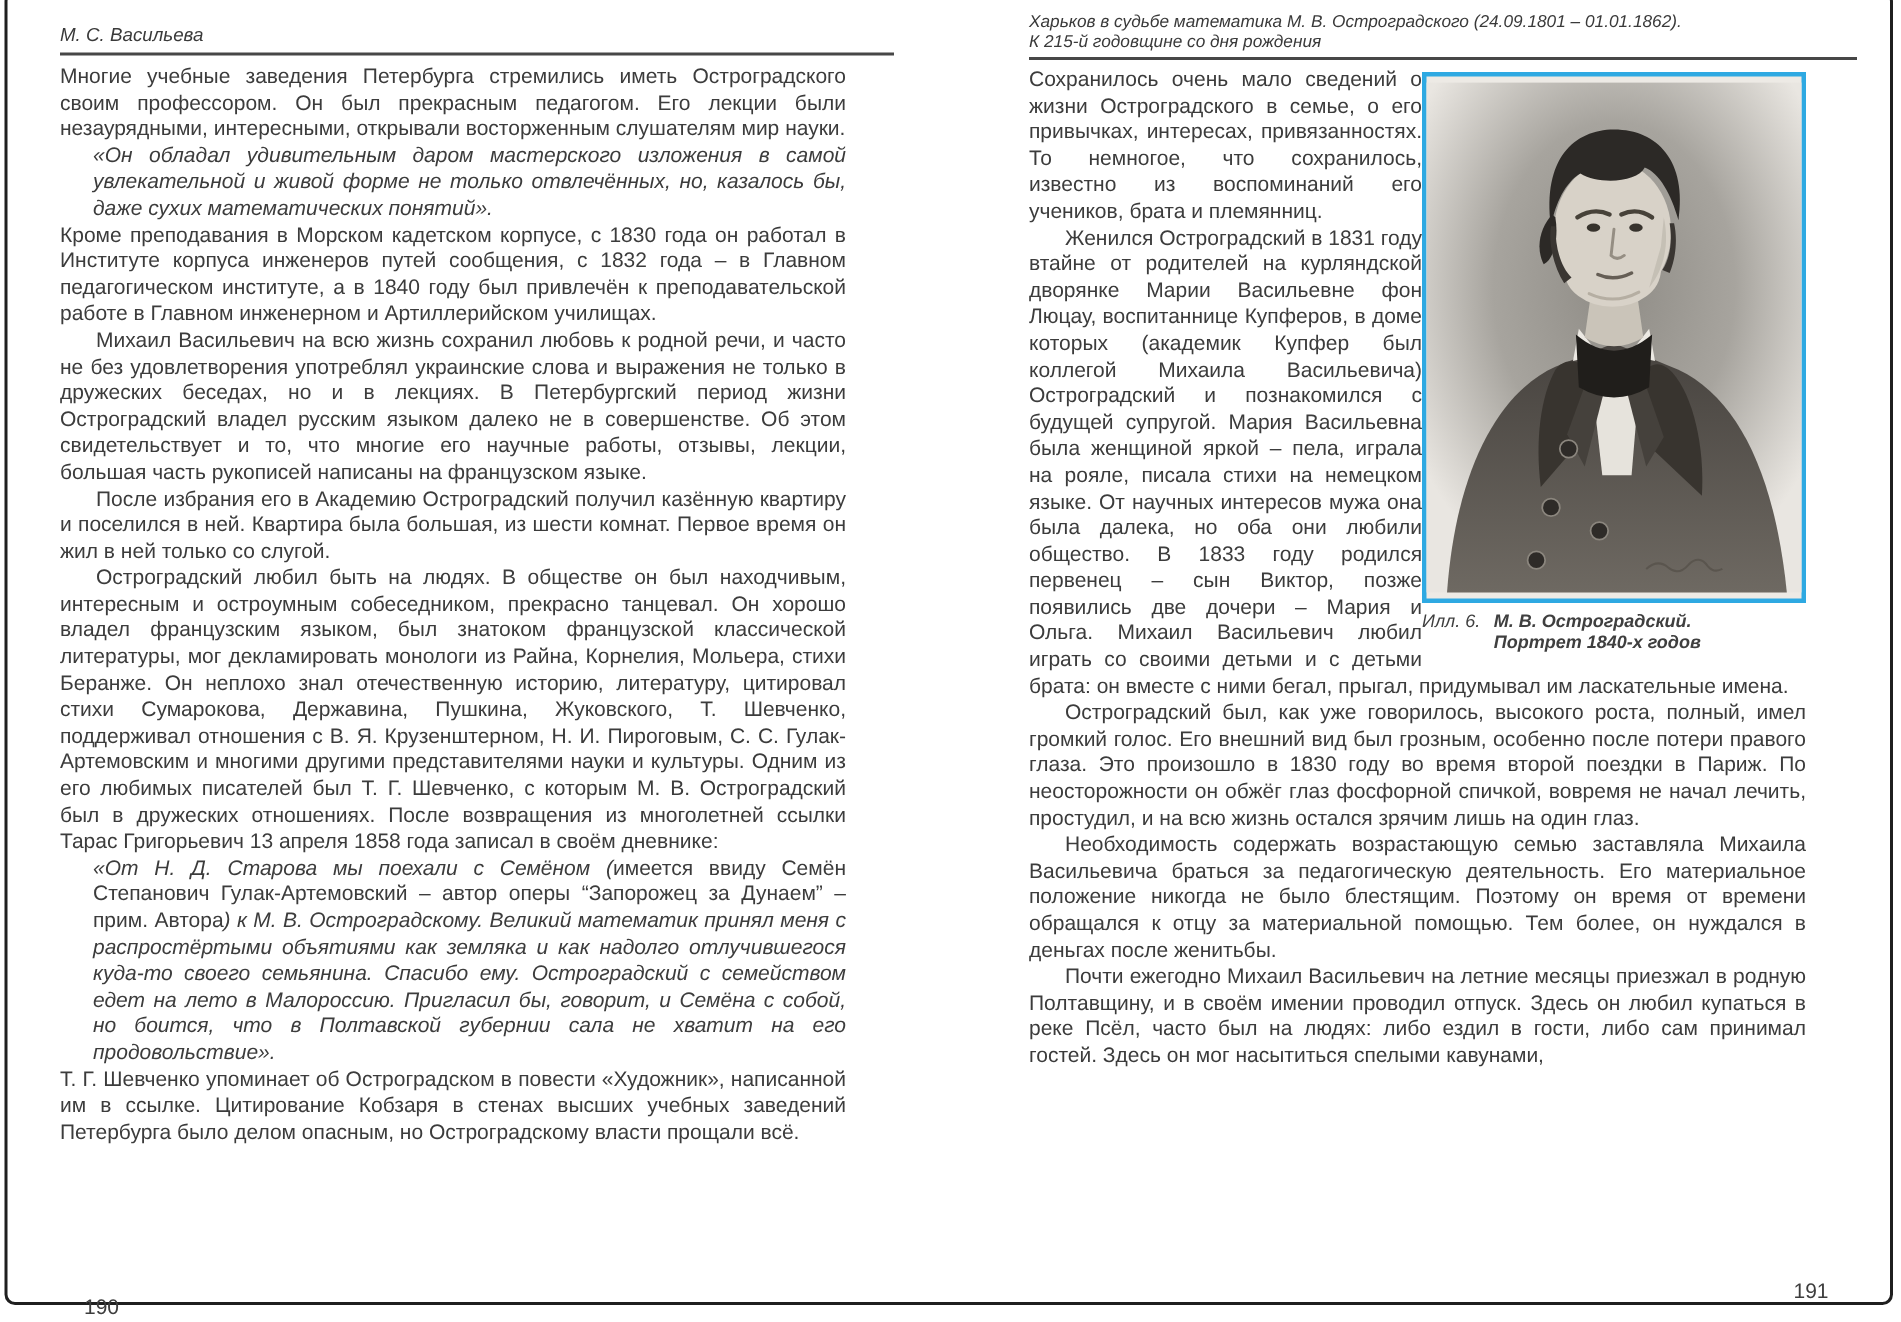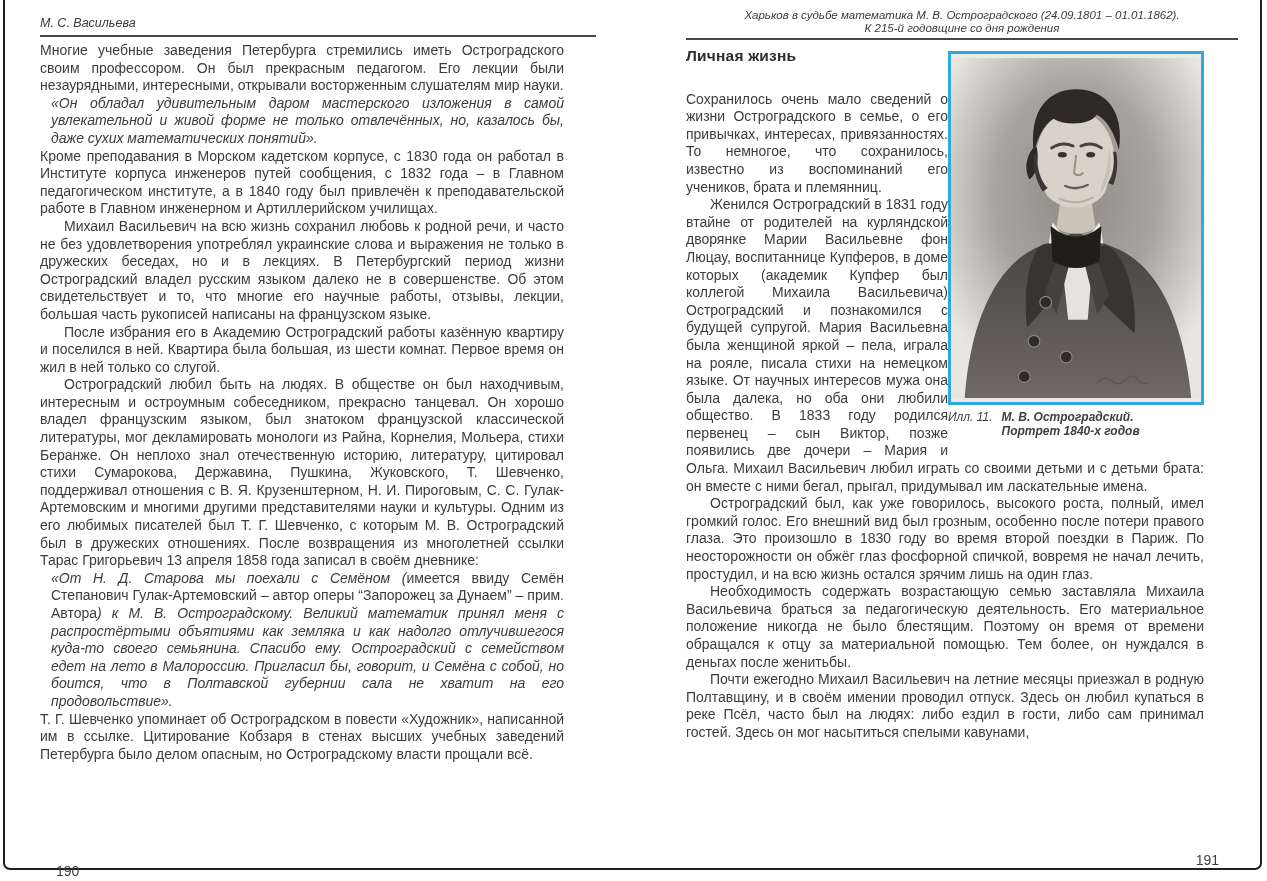--- a/index.html
+++ b/index.html
@@ -17,32 +17,32 @@
   .page-left{left:40px;top:16px;width:556px;}
   .page-right{left:686px;top:9px;width:552px;}
   .running-header{
     border-bottom:2px solid #474747;
     font-style:italic;color:#3a3a3a;
   }
   .running-header.left{
     font-size:12.5px;padding-bottom:4px;height:15px;
   }
   .running-header.right{
-    font-size:11.5px;line-height:13px;text-align:center;padding-bottom:3px;
+    font-size:11.5px;line-height:13px;text-align:left;padding-bottom:3px;
   }
   .page-body{
     font-size:14px;line-height:17.6px;text-align:justify;
     color:#3c3c3c;hyphens:auto;-webkit-hyphens:auto;
   }
   .page-left .page-body{width:524px;margin-top:5px;}
   .page-right .page-body{width:518px;margin-top:4px;}
   .page-body p{margin:0;}
   p.indent{text-indent:24px;}
   p.quote{
-    font-style:italic;margin-left:11px;
+    font-style:italic;margin-left:22px;
   }
   p.quote .upright{font-style:normal;}
   .section-title{
     font-size:15.5px;font-weight:bold;color:#2d2d2d;
     margin:7px 0 26px 0;letter-spacing:.2px;text-align:left;
   }
   .portrait-figure{
     float:right;width:256px;margin:4px 0 8px 10px;
   }
   .portrait-img{
@@ -67,21 +67,21 @@
 
 <div class="page page-left">
   <div class="running-header left">
     <span>М. С. Васильева</span>
   </div>
   <div class="page-body">
     <p>Многие учебные заведения Петербурга стремились иметь Остроградского своим профессором. Он был прекрасным педагогом. Его лекции были незаурядными, интересными, открывали восторженным слушателям мир науки.</p>
     <p class="quote">«Он обладал удивительным даром мастерского изложения в самой увлекательной и живой форме не только отвлечённых, но, казалось бы, даже сухих математических понятий».</p>
     <p>Кроме преподавания в Морском кадетском корпусе, с 1830 года он работал в Институте корпуса инженеров путей сообщения, с 1832 года – в Главном педагогическом институте, а в 1840 году был привлечён к преподавательской работе в Главном инженерном и Артиллерийском училищах.</p>
     <p class="indent">Михаил Васильевич на всю жизнь сохранил любовь к родной речи, и часто не без удовлетворения употреблял украинские слова и выражения не только в дружеских беседах, но и в лекциях. В Петербургский период жизни Остроградский владел русским языком далеко не в совершенстве. Об этом свидетельствует и то, что многие его научные работы, отзывы, лекции, большая часть рукописей написаны на французском языке.</p>
-    <p class="indent">После избрания его в Академию Остроградский работы казённую квартиру и поселился в ней. Квартира была большая, из шести комнат. Первое время он жил в ней только со слугой.</p>
+    <p class="indent">После избрания его в Академию Остроградский получил казённую квартиру и поселился в ней. Квартира была большая, из шести комнат. Первое время он жил в ней только со слугой.</p>
     <p class="indent">Остроградский любил быть на людях. В обществе он был находчивым, интересным и остроумным собеседником, прекрасно танцевал. Он хорошо владел французским языком, был знатоком французской классической литературы, мог декламировать монологи из Райна, Корнелия, Мольера, стихи Беранже. Он неплохо знал отечественную историю, литературу, цитировал стихи Сумарокова, Державина, Пушкина, Жуковского, Т. Шевченко, поддерживал отношения с В. Я. Крузенштерном, Н. И. Пироговым, С. С. Гулак-Артемовским и многими другими представителями науки и культуры. Одним из его любимых писателей был Т. Г. Шевченко, с которым М. В. Остроградский был в дружеских отношениях. После возвращения из многолетней ссылки Тарас Григорьевич 13 апреля 1858 года записал в своём дневнике:</p>
     <p class="quote"><span>«От Н. Д. Старова мы поехали с Семёном (</span><span class="upright">имеется ввиду Семён Степанович Гулак-Артемовский – автор оперы “Запорожец за Дунаем” – прим. Автора</span><span>) к М. В. Остроградскому. Великий математик принял меня с распростёртыми объятиями как земляка и как надолго отлучившегося куда-то своего семьянина. Спасибо ему. Остроградский с семейством едет на лето в Малороссию. Пригласил бы, говорит, и Семёна с собой, но боится, что в Полтавской губернии сала не хватит на его продовольствие».</span></p>
     <p>Т. Г. Шевченко упоминает об Остроградском в повести «Художник», написанной им в ссылке. Цитирование Кобзаря в стенах высших учебных заведений Петербурга было делом опасным, но Остроградскому власти прощали всё.</p>
   </div>
 </div>
 <div class="page-number pn-left">190</div>
 
 <div class="page page-right">
   <div class="running-header right">
     <span>Харьков в судьбе математика М. В. Остроградского (24.09.1801 –  01.01.1862).</span><br>
@@ -141,29 +141,28 @@
         <path d="M111,144 Q128,152 145,143" stroke="#b5aea2" stroke-width="2" fill="none" stroke-linecap="round"></path>
 
         <circle cx="97" cy="250" r="6" fill="#2e2b28" stroke="#8b867e" stroke-width="1.2"></circle>
         <circle cx="85" cy="290" r="6" fill="#2e2b28" stroke="#8b867e" stroke-width="1.2"></circle>
         <circle cx="75" cy="326" r="6" fill="#2e2b28" stroke="#8b867e" stroke-width="1.2"></circle>
         <circle cx="118" cy="306" r="6" fill="#2e2b28" stroke="#8b867e" stroke-width="1.2"></circle>
 
         <path d="M150,332 q8,-7 15,-1 q7,6 14,-2 q7,-7 13,1 q4,5 10,2" stroke="#5a554e" stroke-width="1.4" fill="none"></path>
       </svg>
       <figcaption class="portrait-caption">
-        <span>Илл. 11.</span>
+        <span>Илл. 6.</span>
         <span class="caption-lines">
           <span>М. В. Остроградский.</span>
           <span>Портрет 1840-х годов</span>
         </span>
       </figcaption>
     </figure>
 
-    <div class="section-title">Личная жизнь</div>
 
     <p>Сохранилось очень мало сведений о жизни Остроградского в семье, о его привычках, интересах, привязанностях. То немногое, что сохранилось, известно из воспоминаний его учеников, брата и племянниц.</p>
     <p class="indent">Женился Остроградский в 1831 году втайне от родителей на курляндской дворянке Марии Васильевне фон Люцау, воспитаннице Купферов, в доме которых (академик Купфер был коллегой Михаила Васильевича) Остроградский и познакомился с будущей супругой. Мария Васильевна была женщиной яркой – пела, играла на рояле, писала стихи на немецком языке. От научных интересов мужа она была далека, но оба они любили общество. В 1833 году родился первенец – сын Виктор, позже появились две дочери – Мария и Ольга. Михаил Васильевич любил играть со своими детьми и с детьми брата: он вместе с ними бегал, прыгал, придумывал им ласкательные имена.</p>
     <p class="indent">Остроградский был, как уже говорилось, высокого роста, полный, имел громкий голос. Его внешний вид был грозным, особенно после потери правого глаза. Это произошло в 1830 году во время второй поездки в Париж. По неосторожности он обжёг глаз фосфорной спичкой, вовремя не начал лечить, простудил, и на всю жизнь остался зрячим лишь на один глаз.</p>
     <p class="indent">Необходимость содержать возрастающую семью заставляла Михаила Васильевича браться за педагогическую деятельность. Его материальное положение никогда не было блестящим. Поэтому он время от времени обращался к отцу за материальной помощью. Тем более, он нуждался в деньгах после женитьбы.</p>
     <p class="indent">Почти ежегодно Михаил Васильевич на летние месяцы приезжал в родную Полтавщину, и в своём имении проводил отпуск. Здесь он любил купаться в реке Псёл, часто был на людях: либо ездил в гости, либо сам принимал гостей. Здесь он мог насытиться спелыми кавунами,</p>
   </div>
 </div>
 <div class="page-number pn-right">191</div>
 

